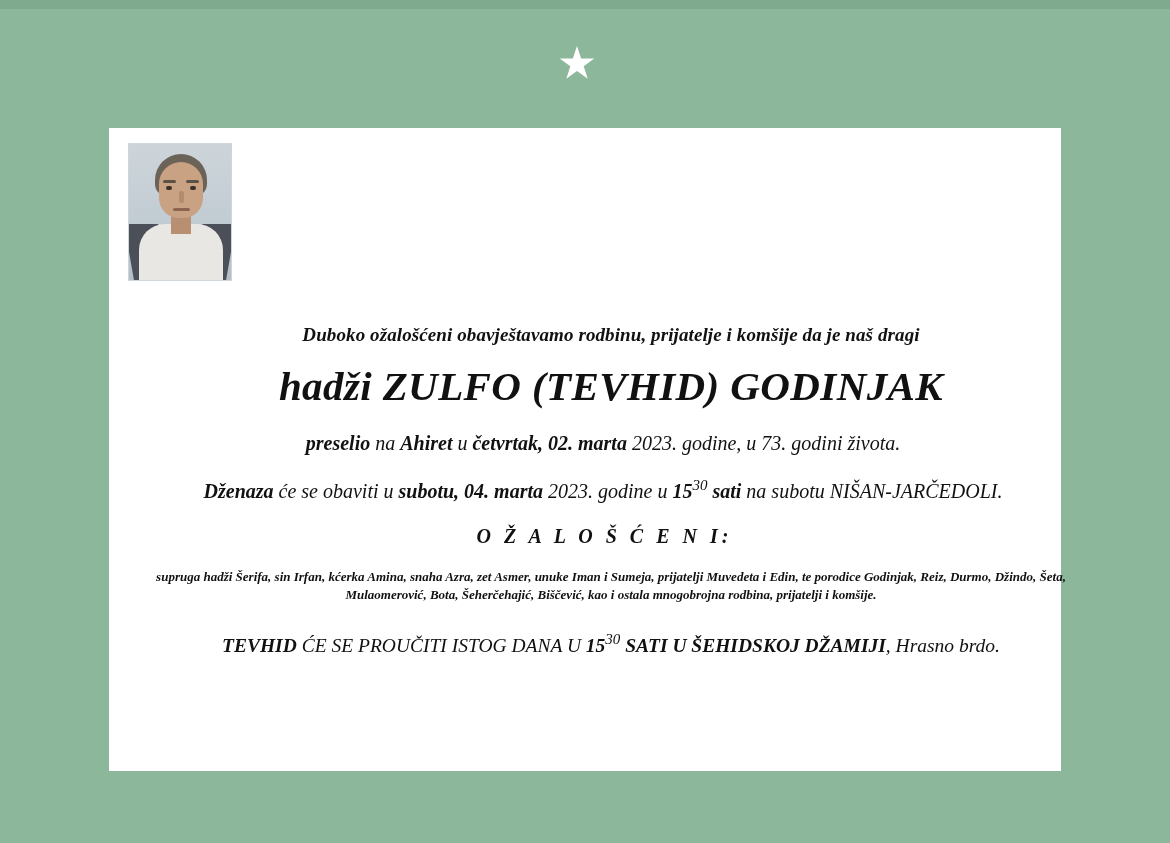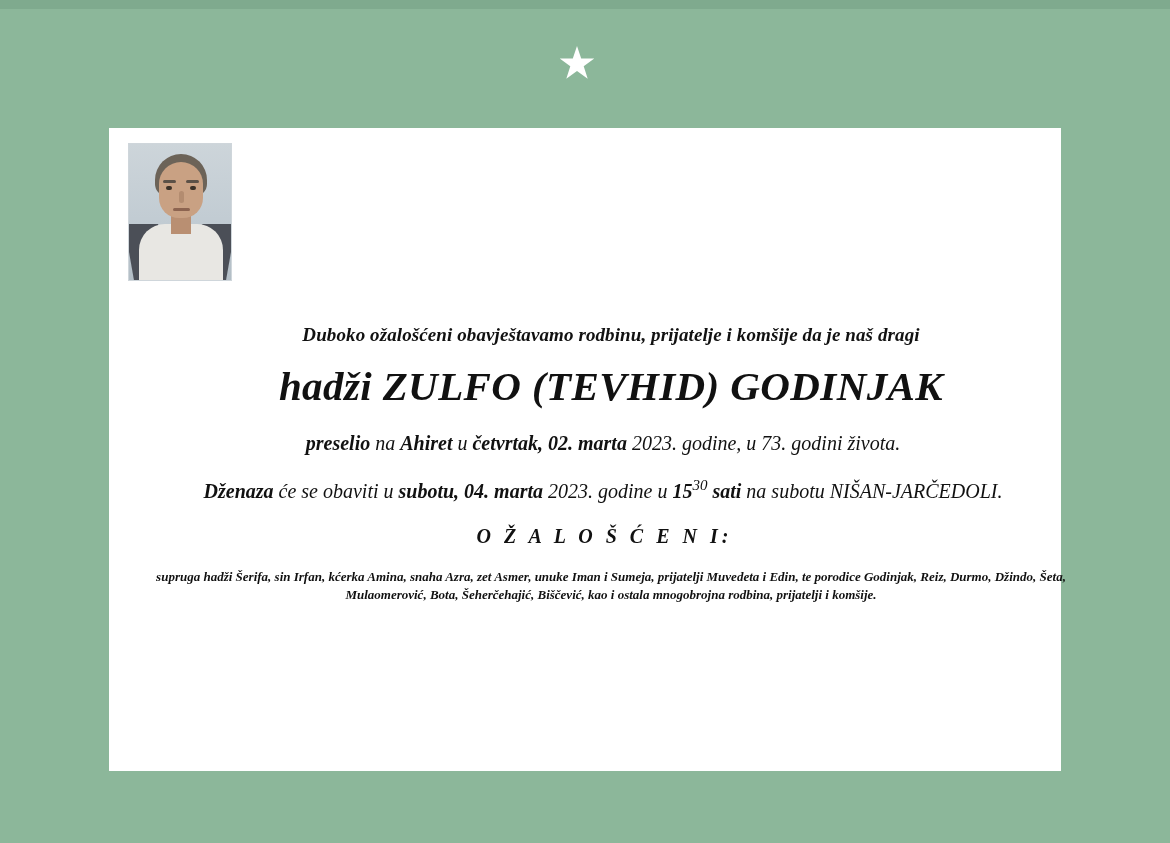--- a/index.html
+++ b/index.html
@@ -255,16 +255,23 @@
         <span class="plain">2023. godine u</span>
         <b>15</b><sup class="time">30</sup>
         <b>sati</b>
         <span class="plain">na subotu NIŠAN-JARČEDOLI.</span>
       </p>
 
       <p class="mourners-title">O Ž A L O Š Ć E N I:</p>
 
       <p class="mourners-text">supruga hadži Šerifa, sin Irfan, kćerka Amina, snaha Azra, zet Asmer, unuke Iman i Sumeja, prijatelji Muvedeta i Edin, te porodice Godinjak, Reiz, Durmo, Džindo, Šeta, Mulaomerović, Bota, Šeherčehajić, Biščević, kao i ostala mnogobrojna rodbina, prijatelji i komšije.</p>
 
+      <p class="tevhid">
+        <b>TEVHID</b>
+        <span>ĆE SE PROUČITI ISTOG DANA U</span>
+        <b>15</b><sup class="time">30</sup>
+        <b>SATI U</b>
+        <b>ŠEHIDSKOJ DŽAMIJI</b><span>, Hrasno brdo.</span>
+      </p>
 
     </div>
   </div>
 </div>
 
 </body></html>

